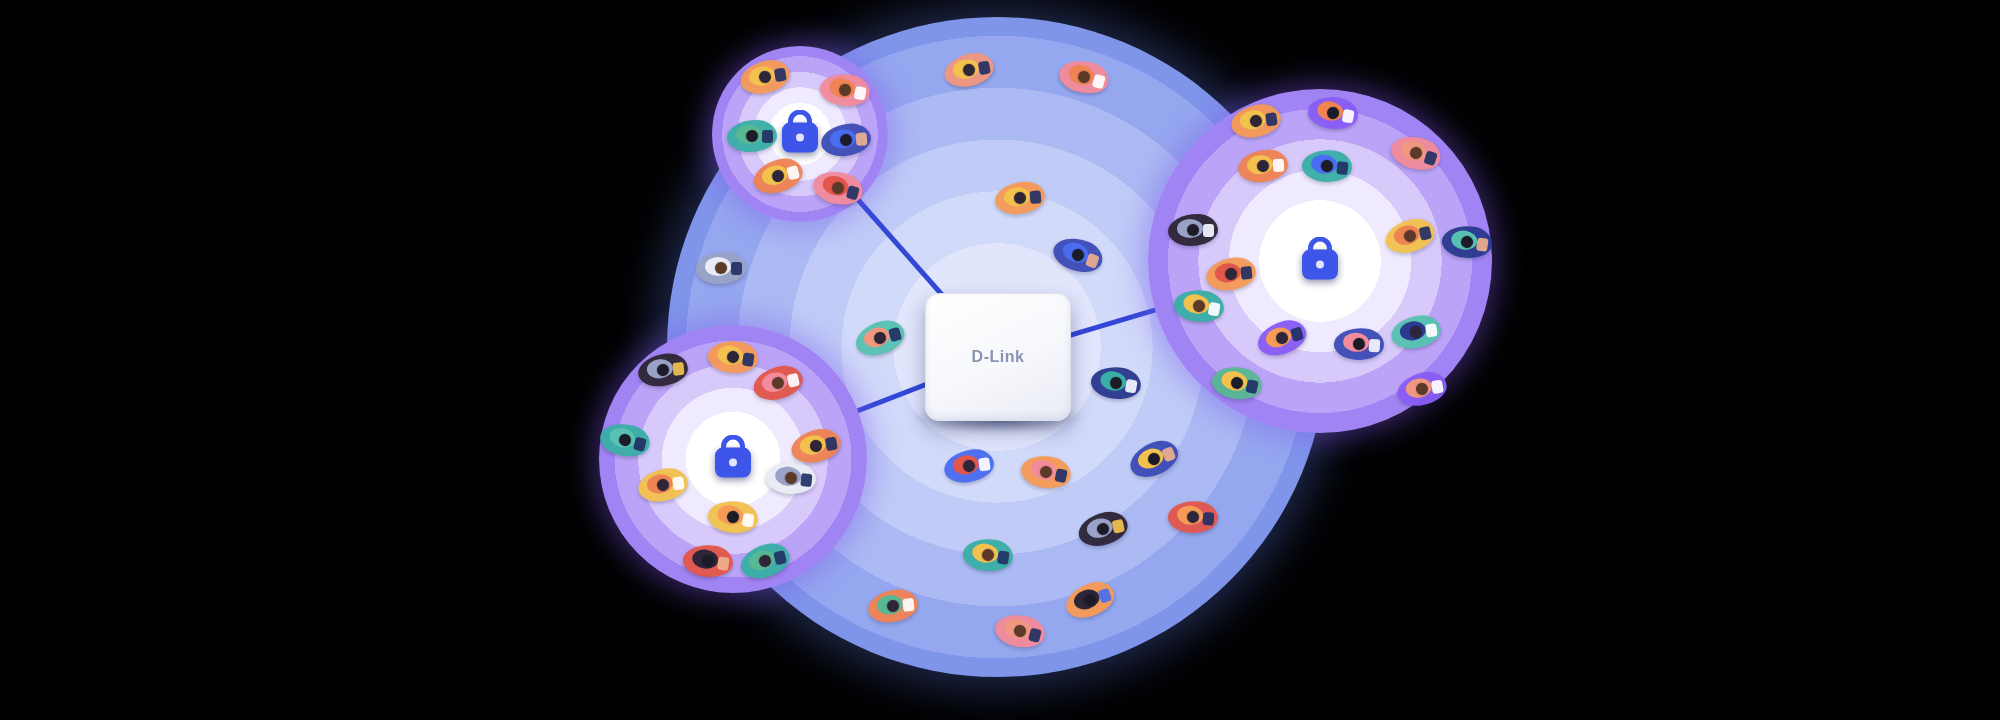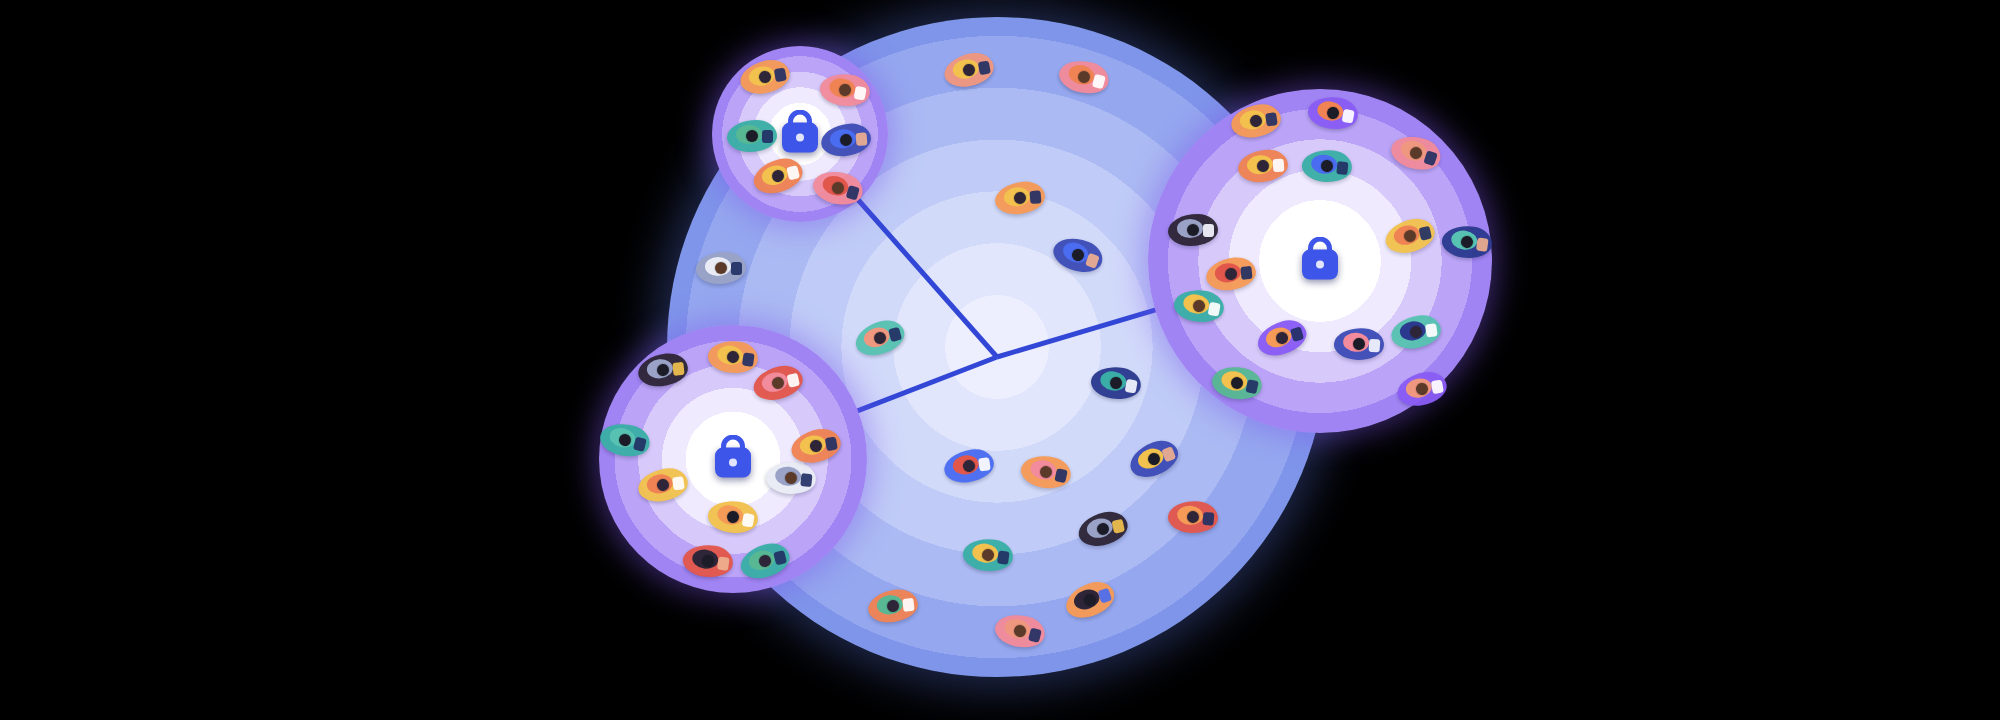--- a/index.html
+++ b/index.html
@@ -370,13 +370,19 @@
         <i class="acc" style="background: rgb(34, 48, 100);"></i>
       </div>
       <div class="person" style="left: 708px; top: 561px; transform: translate(-50%, -50%) rotate(8deg);">
         <i class="mat" style="background: rgb(226, 87, 76);"></i>
         <i class="bod" style="background: rgb(46, 38, 56);"></i>
         <i class="head" style="background: rgb(28, 28, 40);"></i>
         <i class="acc" style="background: rgb(238, 176, 142);"></i>
       </div>
     </div>
 
+  <div class="device" style="left: 925px; top: 293px; width: 146px; height: 128px;">
+    <div class="device-shadow"></div>
+    <div class="device-face">
+      <span class="device-logo">D-Link</span>
+    </div>
+  </div>
 </div>
 
 </body></html>

